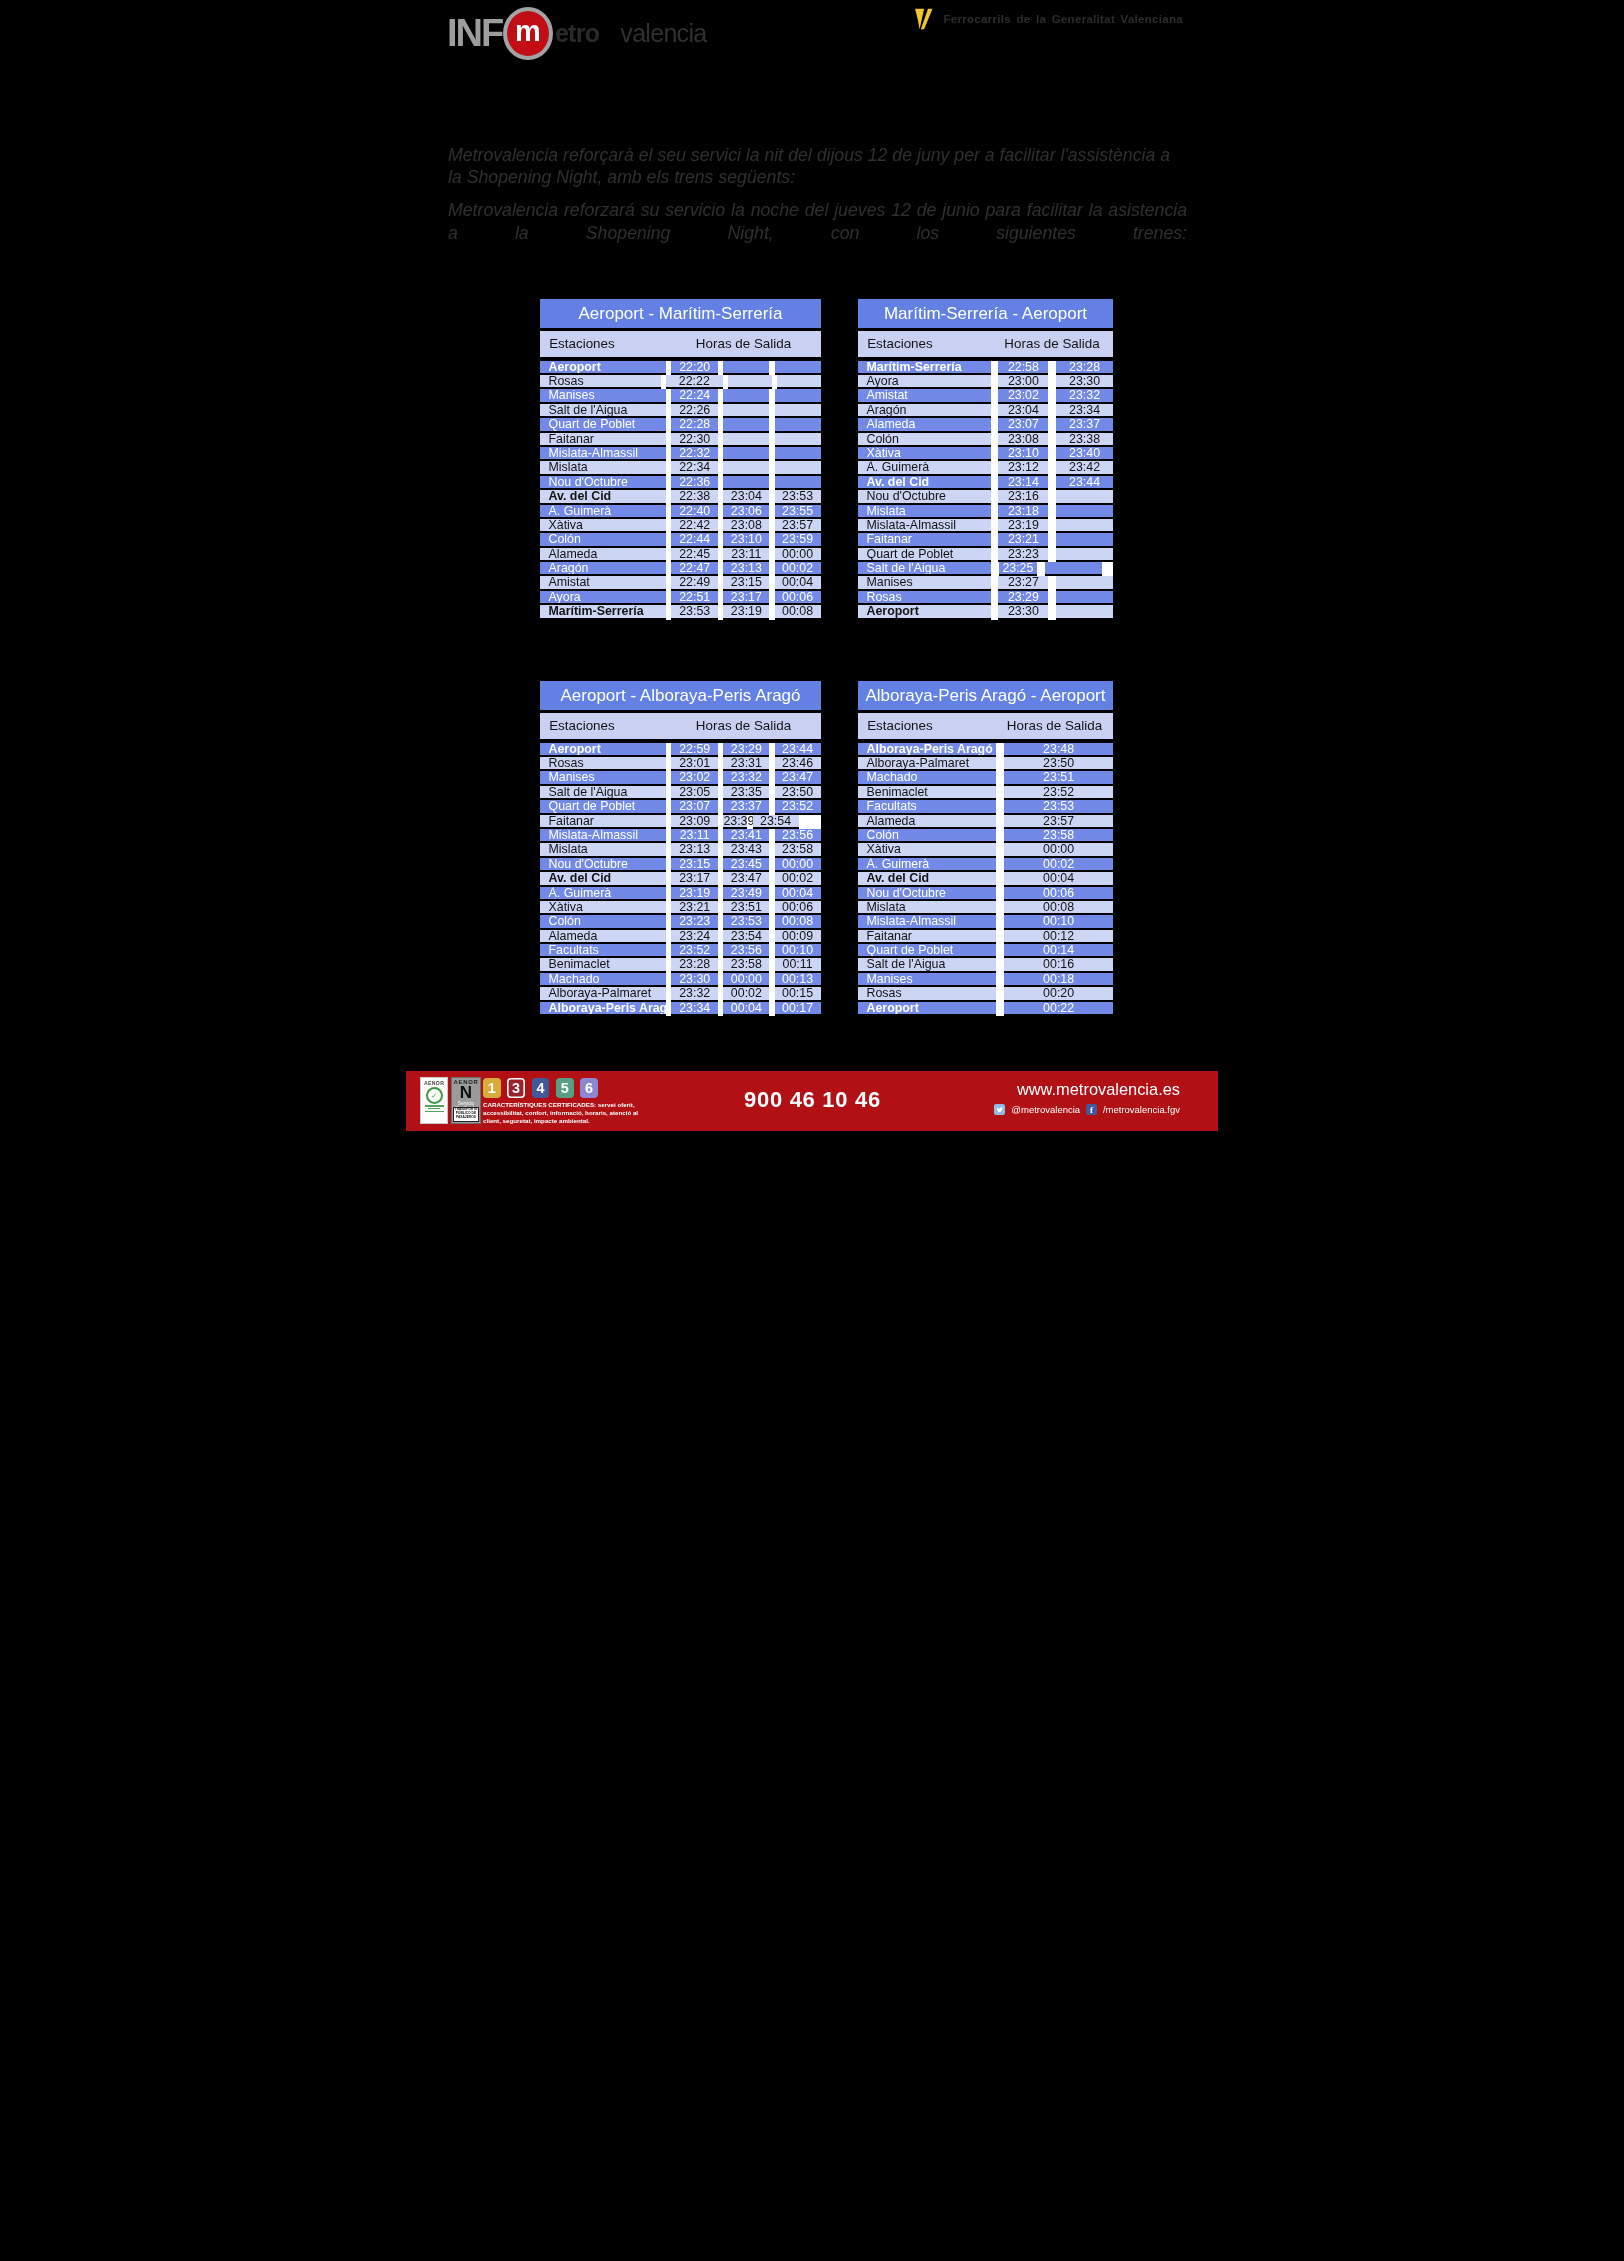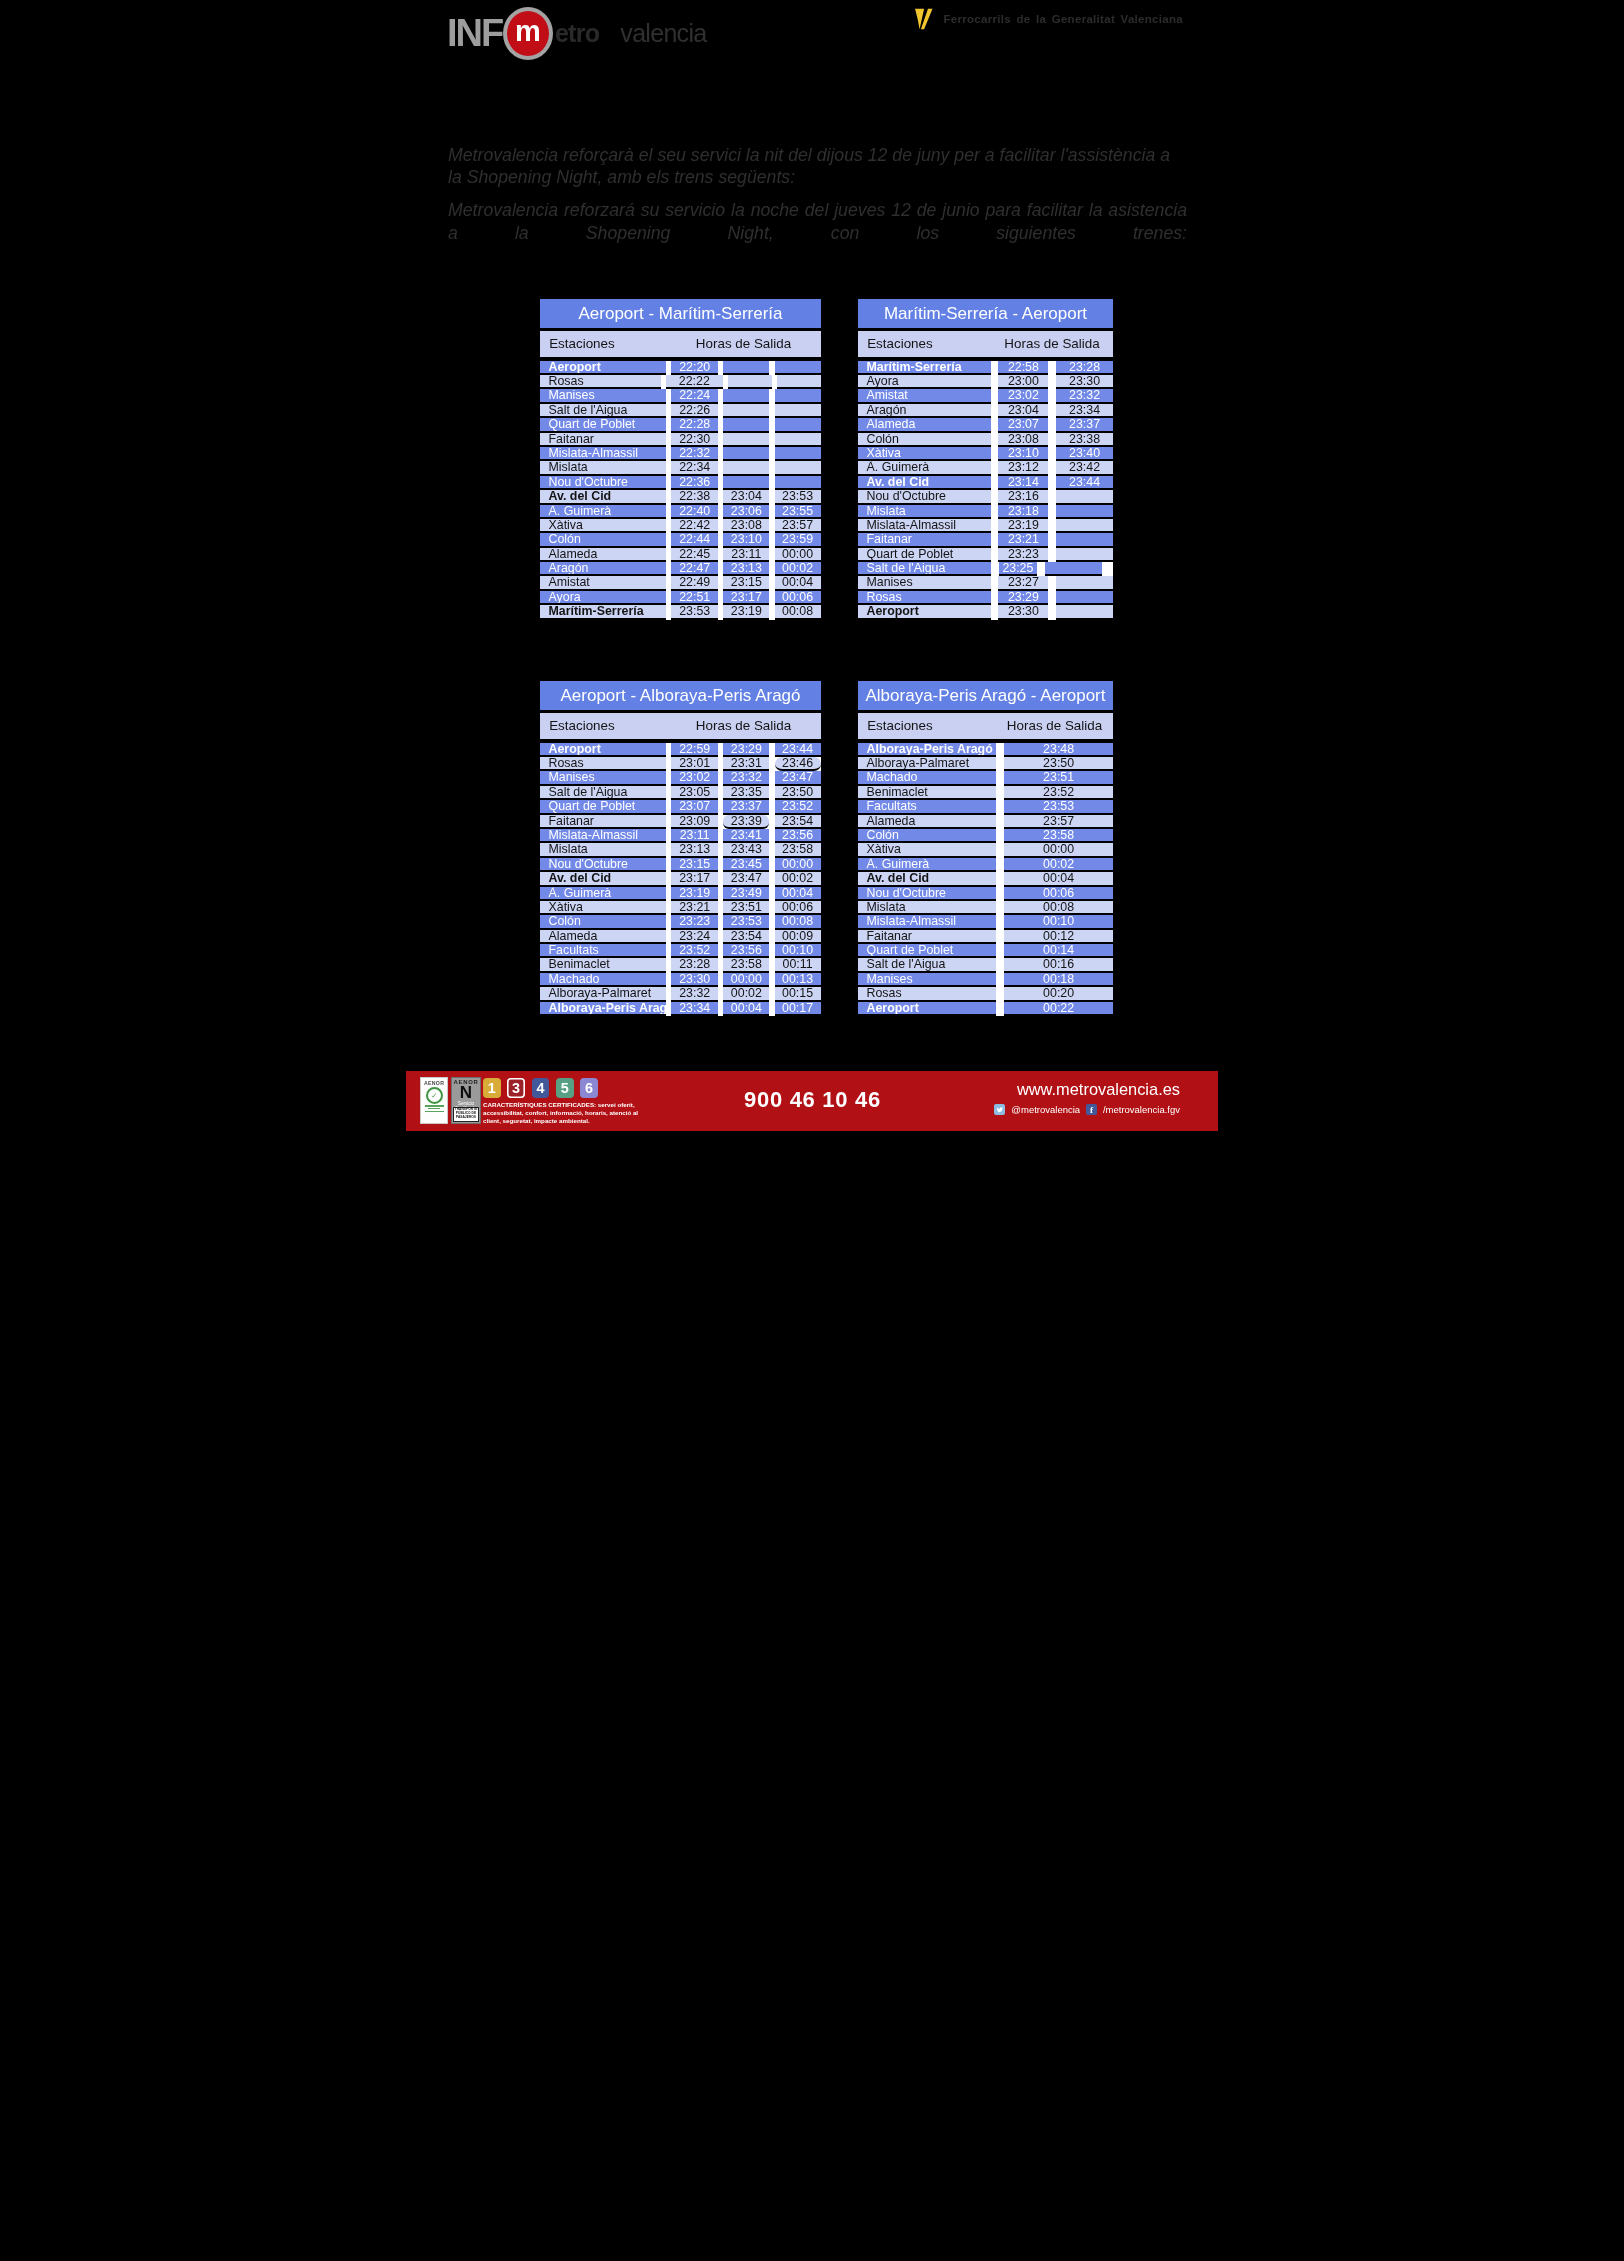--- a/index.html
+++ b/index.html
@@ -327,21 +327,21 @@
         <div class="t-row">
           <div class="cell station dark bold" style="width: 126px;">Aeroport</div>
           <div class="cell time dark" style="width: 47px;">22:59</div>
           <div class="cell time dark" style="width: 46px;">23:29</div>
           <div class="cell time dark" style="width: 46px;">23:44</div>
         </div>
         <div class="t-row">
           <div class="cell station light" style="width: 126px;">Rosas</div>
           <div class="cell time light" style="width: 47px;">23:01</div>
           <div class="cell time light" style="width: 46px;">23:31</div>
-          <div class="cell time light" style="width: 46px; border-radius: 7px;">23:46</div>
+          <div class="cell time light" style="width: 46px;">23:46</div>
         </div>
         <div class="t-row">
           <div class="cell station dark" style="width: 126px;">Manises</div>
           <div class="cell time dark" style="width: 47px;">23:02</div>
           <div class="cell time dark" style="width: 46px;">23:32</div>
           <div class="cell time dark" style="width: 46px;">23:47</div>
         </div>
         <div class="t-row">
           <div class="cell station light" style="width: 126px;">Salt de l'Aigua</div>
           <div class="cell time light" style="width: 47px;">23:05</div>
@@ -350,21 +350,21 @@
         </div>
         <div class="t-row">
           <div class="cell station dark" style="width: 126px;">Quart de Poblet</div>
           <div class="cell time dark" style="width: 47px;">23:07</div>
           <div class="cell time dark" style="width: 46px;">23:37</div>
           <div class="cell time dark" style="width: 46px;">23:52</div>
         </div>
         <div class="t-row">
           <div class="cell station light" style="width: 126px;">Faitanar</div>
           <div class="cell time light" style="width: 47px;">23:09</div>
-          <div class="cell time light" style="width: 46px; border-radius: 6px;">23:39</div>
+          <div class="cell time light" style="width: 24px;">23:39</div>
           <div class="cell time light" style="width: 46px;">23:54</div>
         </div>
         <div class="t-row">
           <div class="cell station dark" style="width: 126px;">Mislata-Almassil</div>
           <div class="cell time dark" style="width: 47px;">23:11</div>
           <div class="cell time dark" style="width: 46px;">23:41</div>
           <div class="cell time dark" style="width: 46px;">23:56</div>
         </div>
         <div class="t-row">
           <div class="cell station light" style="width: 126px;">Mislata</div>

